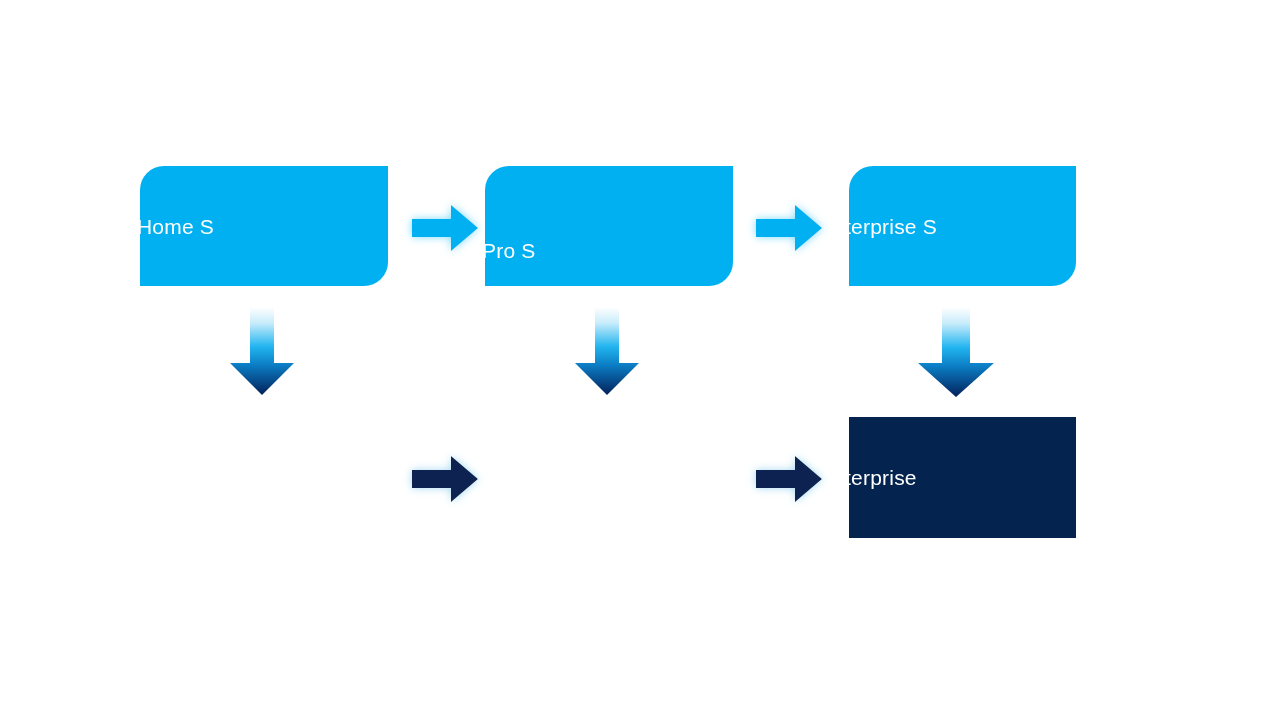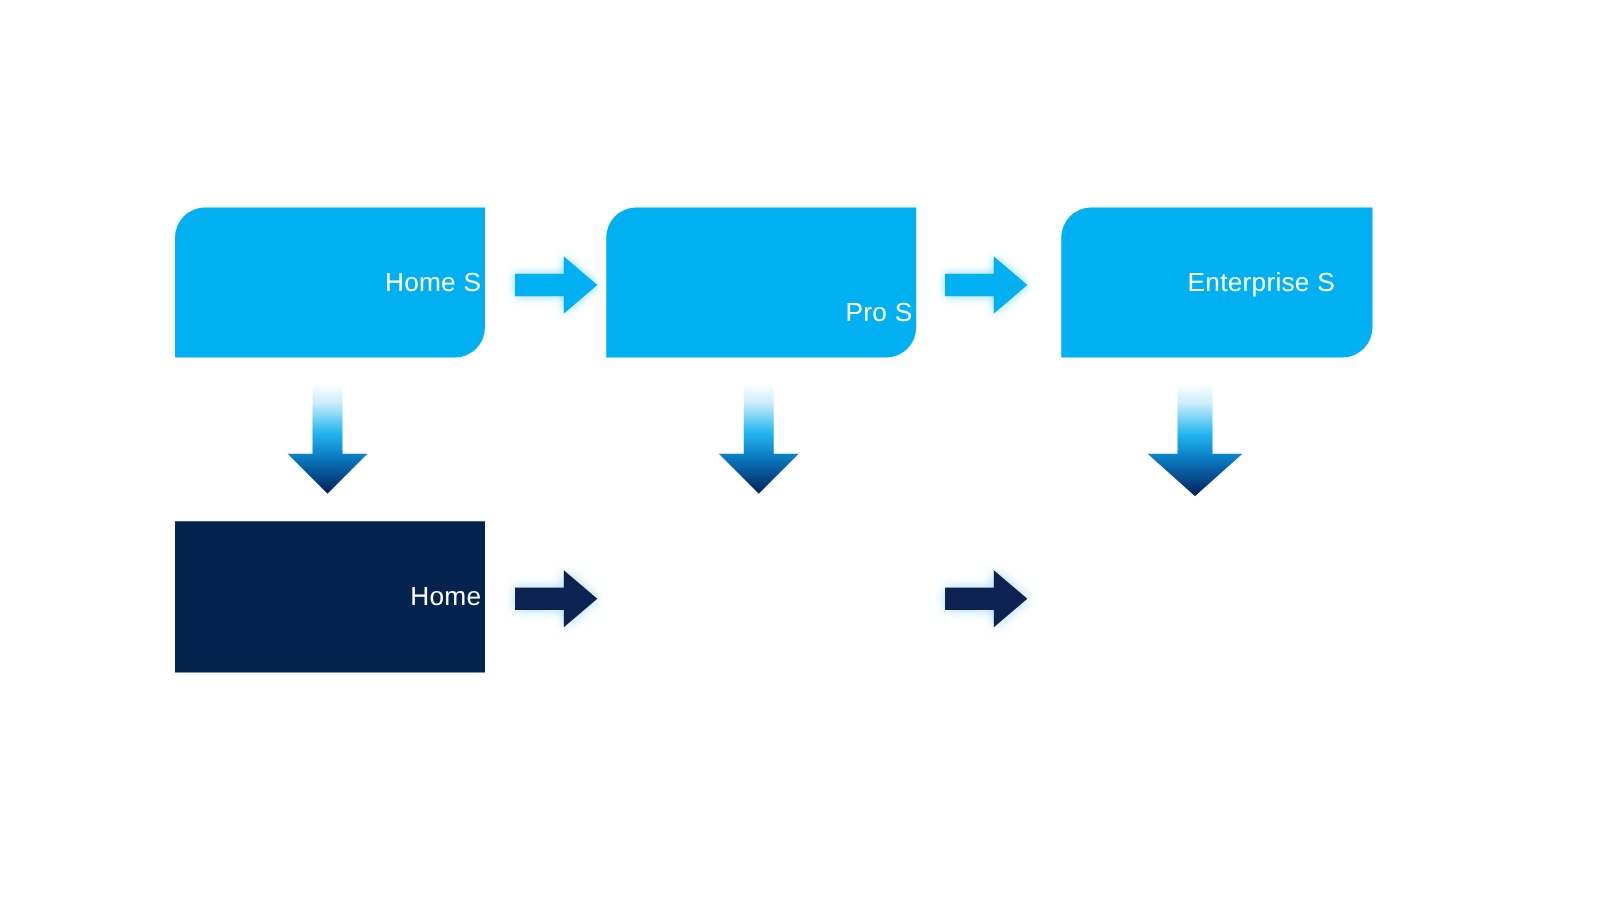--- a/index.html
+++ b/index.html
@@ -19,21 +19,21 @@
     width: 1280px;
     height: 720px;
     background: #ffffff;
   }
 
   
   .node {
     position: absolute;
     display: flex;
     align-items: center;
-    justify-content: flex-end;
+    justify-content: flex-start;
     box-sizing: border-box;
     color: #ffffff;
     font-size: 21px;
     font-weight: 400;
     letter-spacing: 0.2px;
     line-height: 1;
     user-select: none;
   }
   .node-label {
     display: block;
@@ -47,21 +47,21 @@
   }
   
   .node.tier-bottom {
     background: #05234f;
     border-radius: 0;
   }
 
   
   .col-1 { left: 140px; width: 248px; }
   .col-2 { left: 485px; width: 248px; }
-  .col-3 { left: 849px; width: 249px; }
+  .col-3 { left: 849px; width: 227px; }
 
   .row-top    { top: 166px;  height: 120px; }
   .row-bottom { top: 417px;  height: 121px; }
 
   
   .col-1 .node-label { transform: translateX(-3px); }
   .col-2 .node-label { transform: translateX(-3px); margin-top: 48px; }
   .col-3 .node-label { transform: translateX(-30px); }
 
   
@@ -162,25 +162,25 @@
           <stop offset="18%" stop-color="#c9ecfb"></stop>
           <stop offset="45%" stop-color="#22b5f0"></stop>
           <stop offset="66%" stop-color="#0b7dc4"></stop>
           <stop offset="100%" stop-color="#03205a"></stop>
         </linearGradient>
       </defs>
       <path d="M32,2 L60,2 L60,58 L84,58 L46,92 L8,58 L32,58 Z" fill="url(#gradDown3)"></path>
     </svg>
   </div>
 
-  <div class="node tier-bottom col-1 row-bottom">
-    <span class="node-label">Home</span>
-  </div>
-
-
+
+
+  <div class="node tier-bottom col-3 row-bottom">
+    <span class="node-label">Enterprise</span>
+  </div>
 
   <div class="arrow arrow-right-bot arr-h-1">
     <svg width="78" height="60" viewBox="0 0 78 60">
       <defs>
         <filter id="glowNavy1" x="-60%" y="-60%" width="220%" height="220%">
           <feDropShadow dx="0" dy="0" stdDeviation="4.5" flood-color="#9fd7f2" flood-opacity="0.95"></feDropShadow>
         </filter>
       </defs>
       <path d="M6,21 L45,21 L45,7 L72,30 L45,53 L45,39 L6,39 Z" fill="#0a2351" filter="url(#glowNavy1)"></path>
     </svg>

